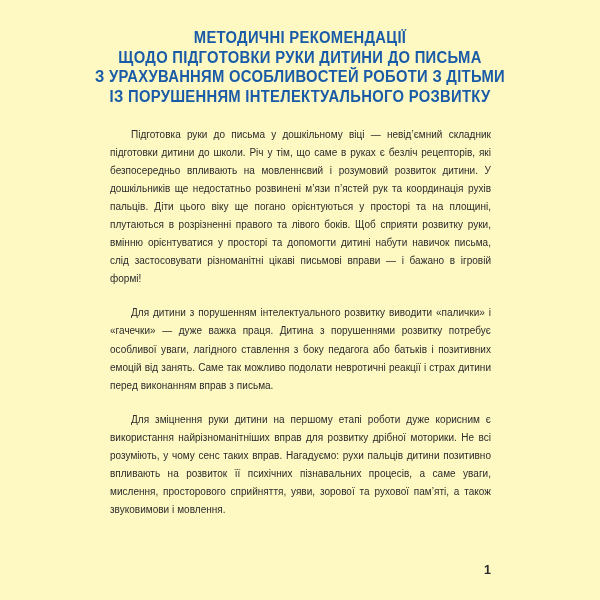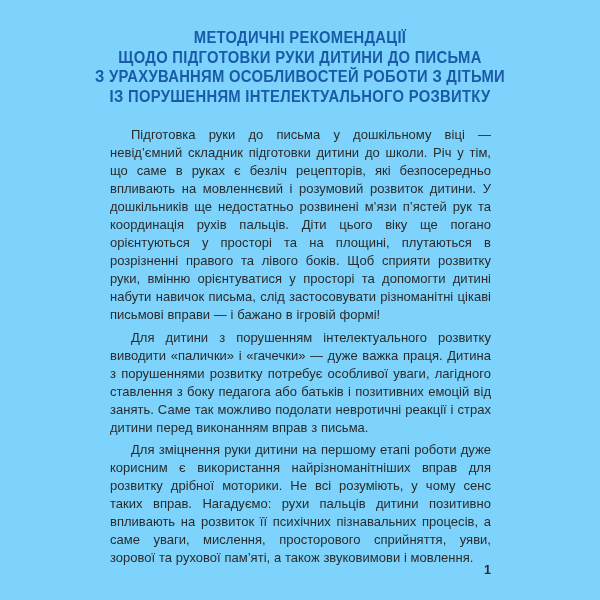--- a/index.html
+++ b/index.html
@@ -13,21 +13,21 @@
     background: #ffffff;
     font-family: "Liberation Sans", "DejaVu Sans", sans-serif;
     overflow: hidden;
     -webkit-font-smoothing: antialiased;
   }
 
   .page {
     position: relative;
     width: 600px;
     height: 600px;
-    background: #7dd3fc;
+    background: #fef9c3;
     box-sizing: border-box;
   }
 
   
   .title-block {
     position: absolute;
     left: 0;
     top: 28px;
     width: 600px;
     text-align: center;
@@ -52,32 +52,32 @@
     position: absolute;
     left: 110px;
     top: 126px;
     width: 381px;
   }
 
   .para {
     margin: 0;
     color: #2b2b2b;
     font-family: "Liberation Sans", "DejaVu Sans", sans-serif;
-    font-size: 13px;
+    font-size: 10px;
     line-height: 18.05px;
     text-align: justify;
     text-align-last: left;
     text-indent: 21px;
     letter-spacing: 0.02px;
     word-spacing: 0.1px;
     hyphens: manual;
   }
 
   .para + .para {
-    margin-top: 4px;
+    margin-top: 16px;
   }
 
   .para.spaced {
   }
 
   
   .page-number {
     position: absolute;
     left: 0;
     top: 563px;

